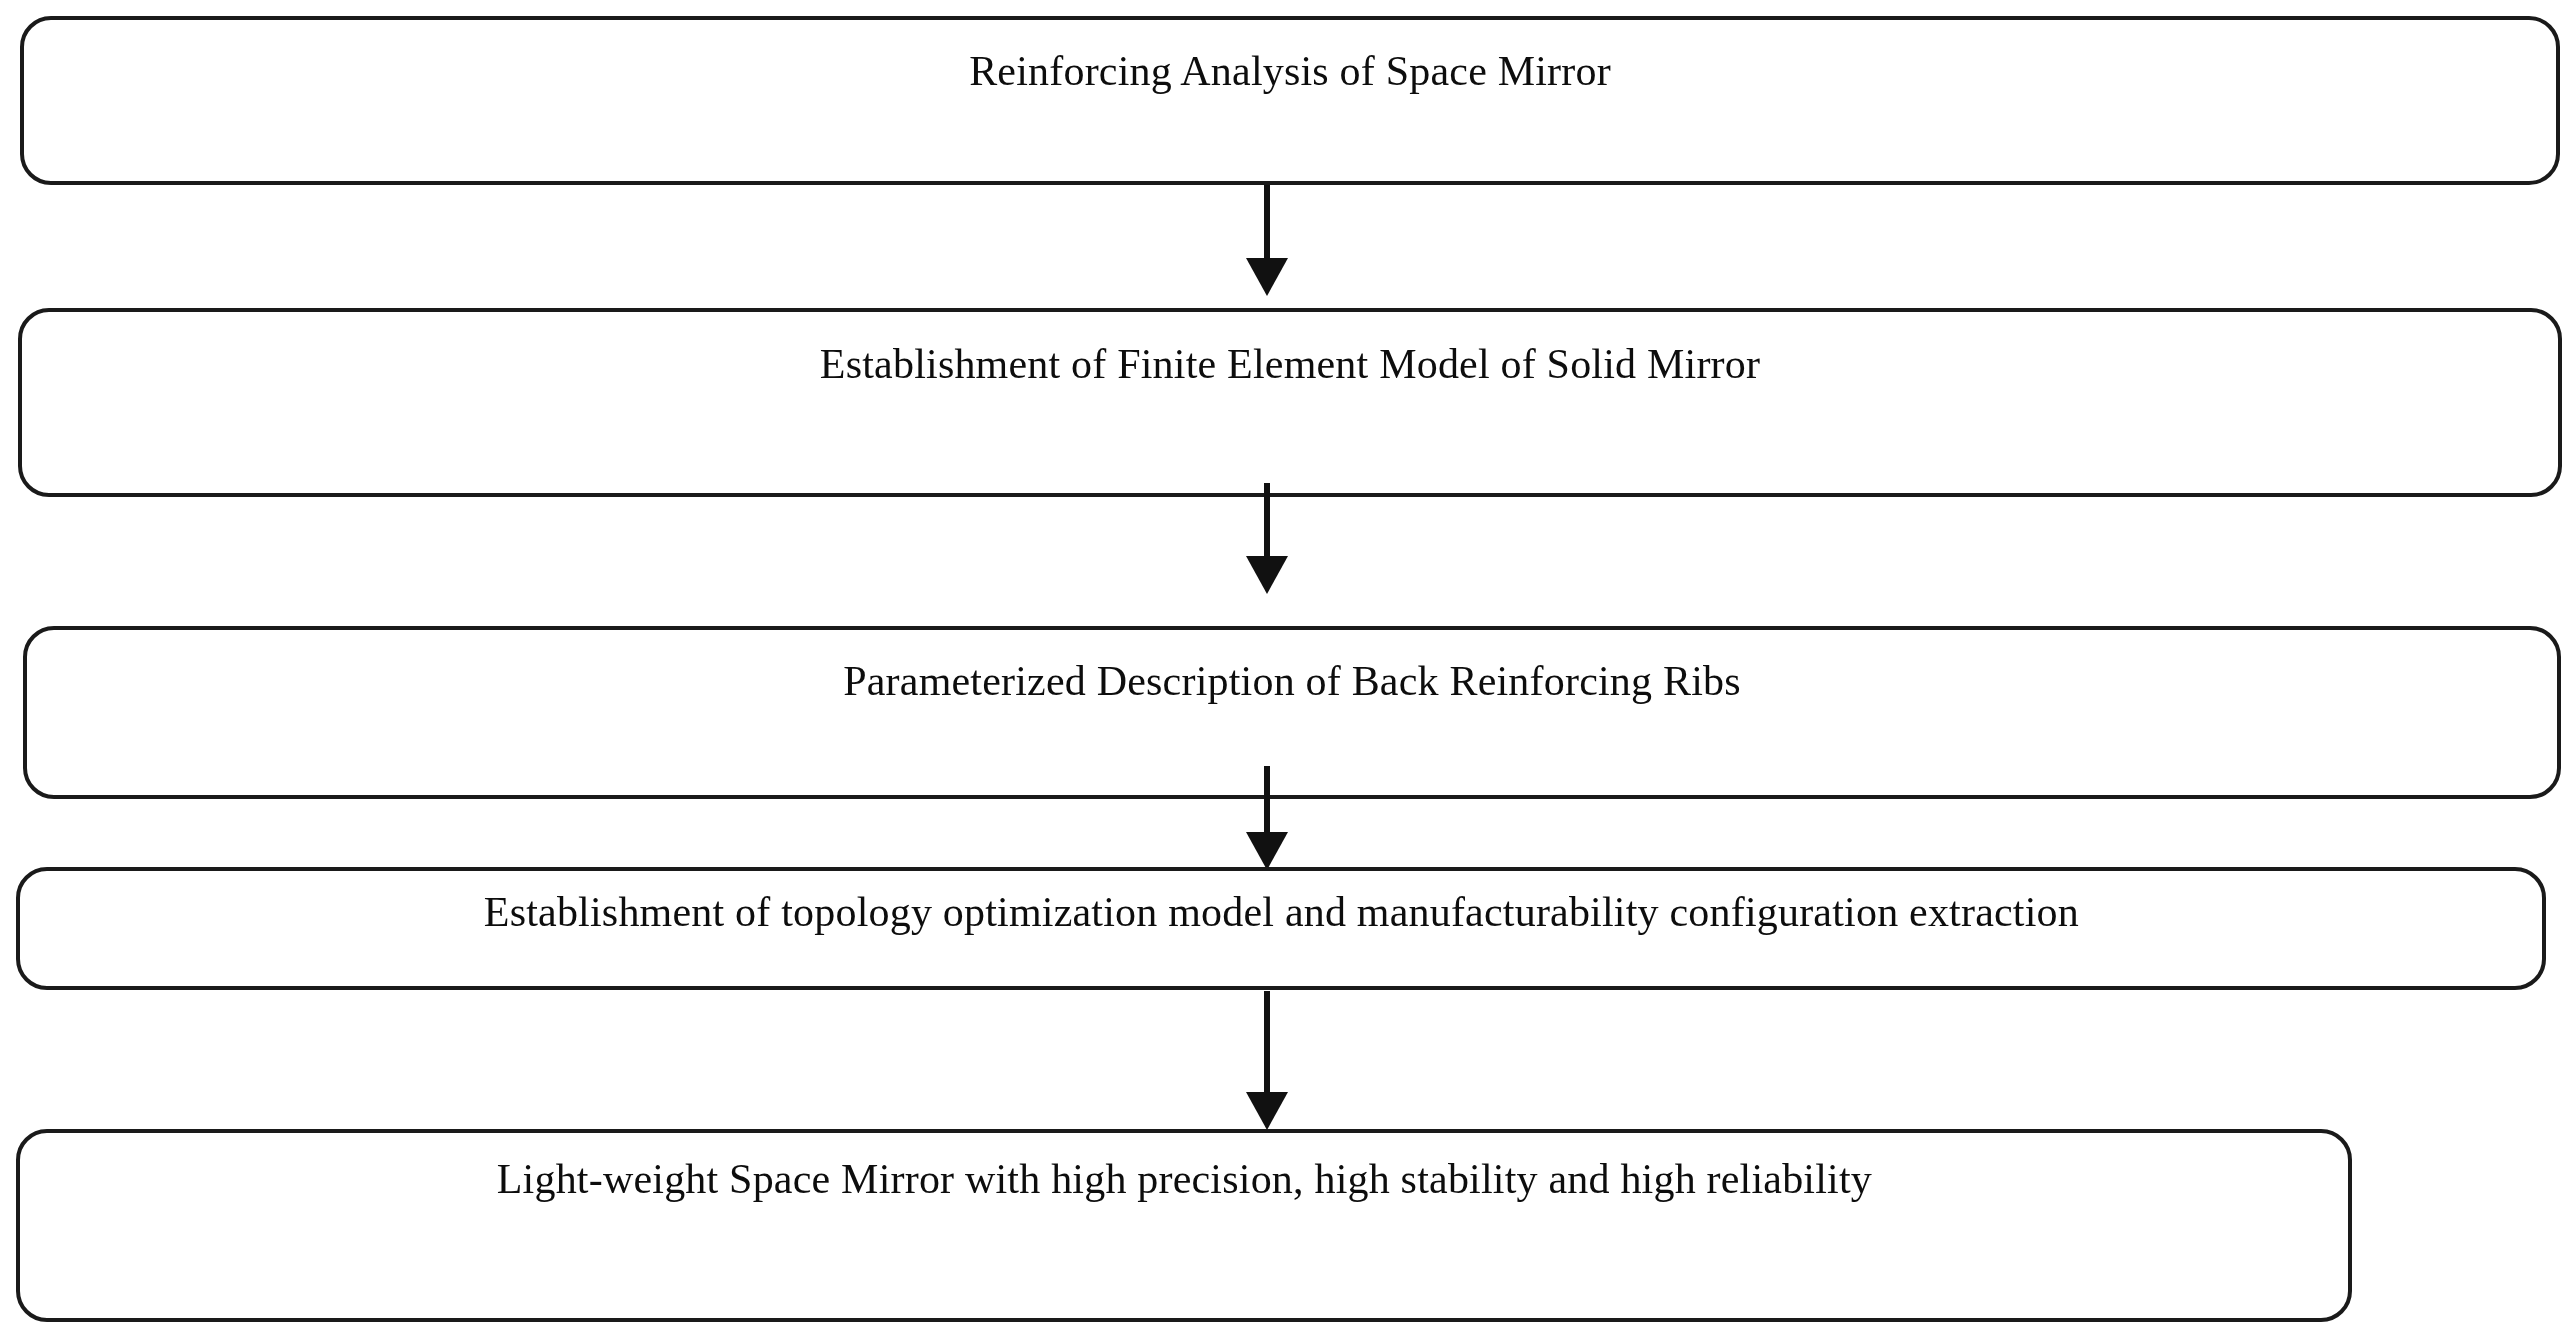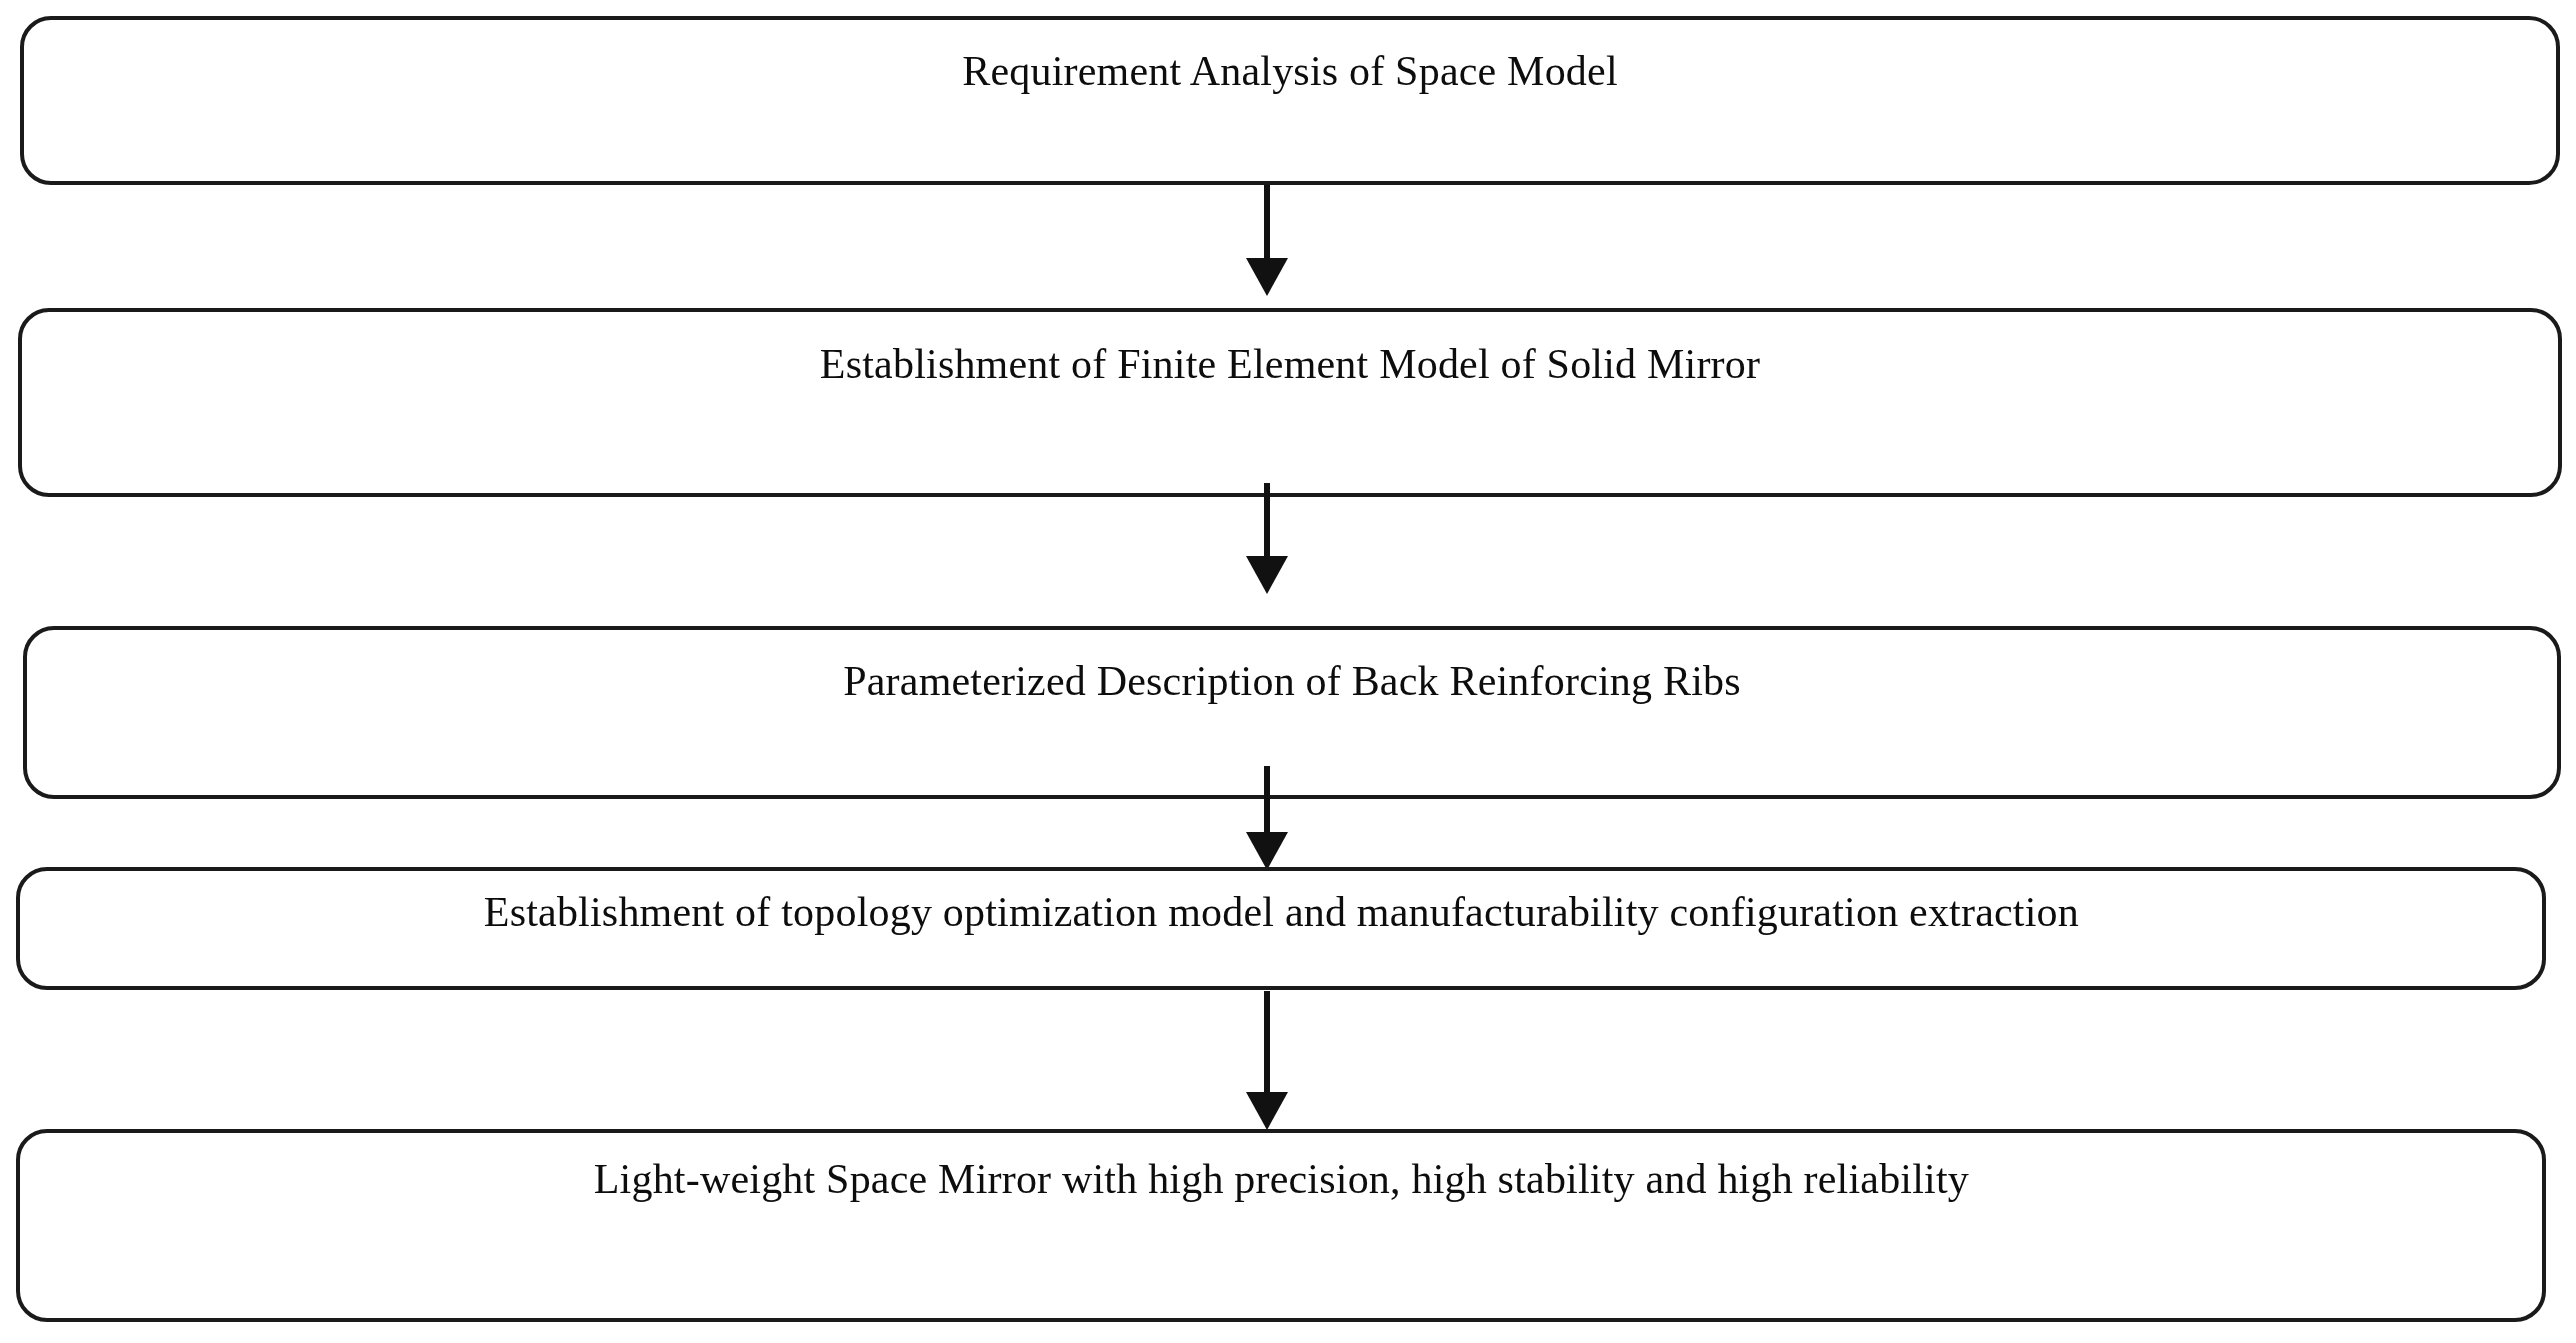--- a/index.html
+++ b/index.html
@@ -42,21 +42,21 @@
   }
   
   .node-1 { left: 20px;  top: 15.5px;   width: 2540px; height: 169px; }
   .node-1 .node-label { transform: translateY(-29px); }
   .node-2 { left: 18px;  top: 308px;  width: 2544px; height: 189px; }
   .node-2 .node-label { transform: translateY(-38px); }
   .node-3 { left: 23px;  top: 592px;  width: 2538px; height: 173px; margin-top: 34px; }
   .node-3 .node-label { transform: translateY(-31px); }
   .node-4 { left: 16.4px;  top: 867px;  width: 2530px; height: 123px; }
   .node-4 .node-label { transform: translateY(-16.4px); }
-  .node-5 { left: 16.4px;  top: 1129px; width: 2530px; height: 193px; }
+  .node-5 { left: 16.4px;  top: 1129px; width: 2336px; height: 193px; }
   .node-5 .node-label { transform: translateY(-46px); }
 
   
   .connector {
     position: absolute;
     left: 1246px;
     width: 42px;
   }
   .connector .shaft {
     position: absolute;
@@ -89,21 +89,21 @@
   .conn-4 { top: 991px; height: 139px; }
   .conn-4 .shaft { height: 101px; }
   .conn-4 .head  { top: 101px; }
 </style>
 </head>
 <body>
 
 <div id="flowchart">
 
   <div class="node node-1">
-    <span class="node-label">Requirement Analysis of Space Model</span>
+    <span class="node-label">Reinforcing Analysis of Space Mirror</span>
   </div>
 
   <div class="connector conn-1">
     <div class="shaft"></div>
     <div class="head"></div>
   </div>
 
   <div class="node node-2">
     <span class="node-label">Establishment of Finite Element Model of Solid Mirror</span>
   </div>

